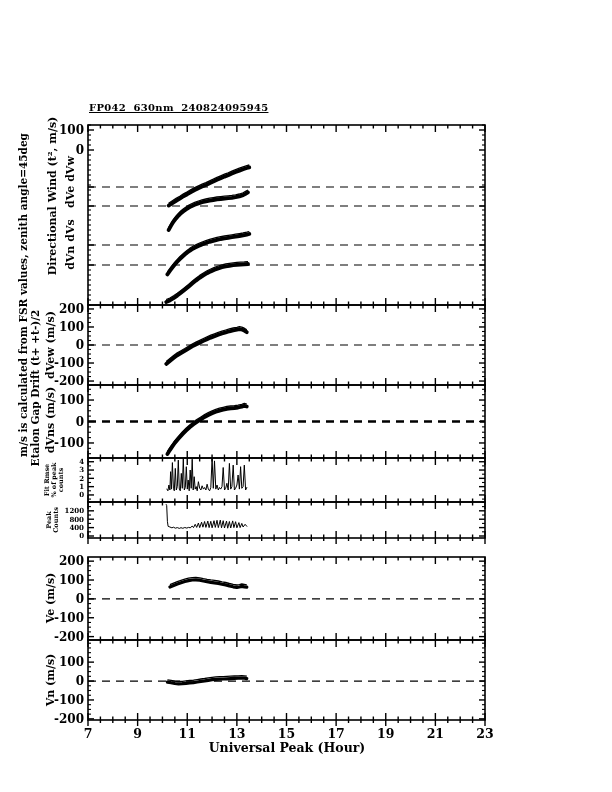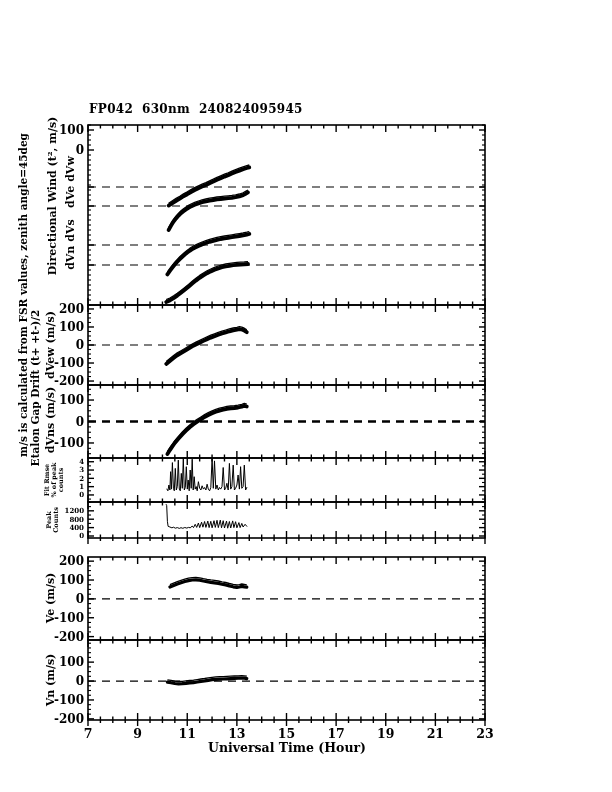--- a/index.html
+++ b/index.html
@@ -1,18 +1,18 @@
 <!DOCTYPE html>
 <html><head>
 <meta charset="utf-8">
 <style>
   html,body{margin:0;padding:0;background:#fff;}
   .page{position:relative;width:612px;height:792px;background:#ffffff;overflow:hidden;
         font-family:"DejaVu Serif",serif;color:#000;}
-  .figtitle{position:absolute;font-weight:bold;font-size:12px;white-space:pre;letter-spacing:0.3px;}
+  .figtitle{position:absolute;font-weight:bold;font-size:10px;white-space:pre;letter-spacing:0.3px;text-decoration:underline;}
   .xlabel{position:absolute;font-weight:bold;font-size:12.5px;transform:translateX(-50%);white-space:nowrap;}
   .vlabel{position:absolute;transform-origin:0 0;transform:rotate(-90deg) translateX(-50%);
           white-space:pre;font-weight:bold;line-height:1;}
   svg{position:absolute;left:0;top:0;}
 </style>
 </head>
 <body>
 
 <div class="page">
 
@@ -869,14 +869,14 @@
   <div class="vlabel" style="left:45px;top:345px;font-size:11px;">dVew (m/s)</div>
   <div class="vlabel" style="left:45px;top:420px;font-size:11px;">dVns (m/s)</div>
   <div class="vlabel" style="left:44px;top:480px;font-size:6.5px;">Fit Rmse</div>
   <div class="vlabel" style="left:51px;top:480px;font-size:6.5px;">% of peak</div>
   <div class="vlabel" style="left:58px;top:480px;font-size:6.5px;">counts</div>
   <div class="vlabel" style="left:46px;top:520px;font-size:6.5px;">Peak</div>
   <div class="vlabel" style="left:53px;top:520px;font-size:6.5px;">Counts</div>
   <div class="vlabel" style="left:45px;top:598px;font-size:11px;">Ve (m/s)</div>
   <div class="vlabel" style="left:45px;top:680px;font-size:11px;">Vn (m/s)</div>
 
-  <div class="xlabel" style="left:287px;top:740px;">Universal Time (Hour)</div>
+  <div class="xlabel" style="left:287px;top:740px;">Universal Peak (Hour)</div>
 </div>
 
 </body></html>

